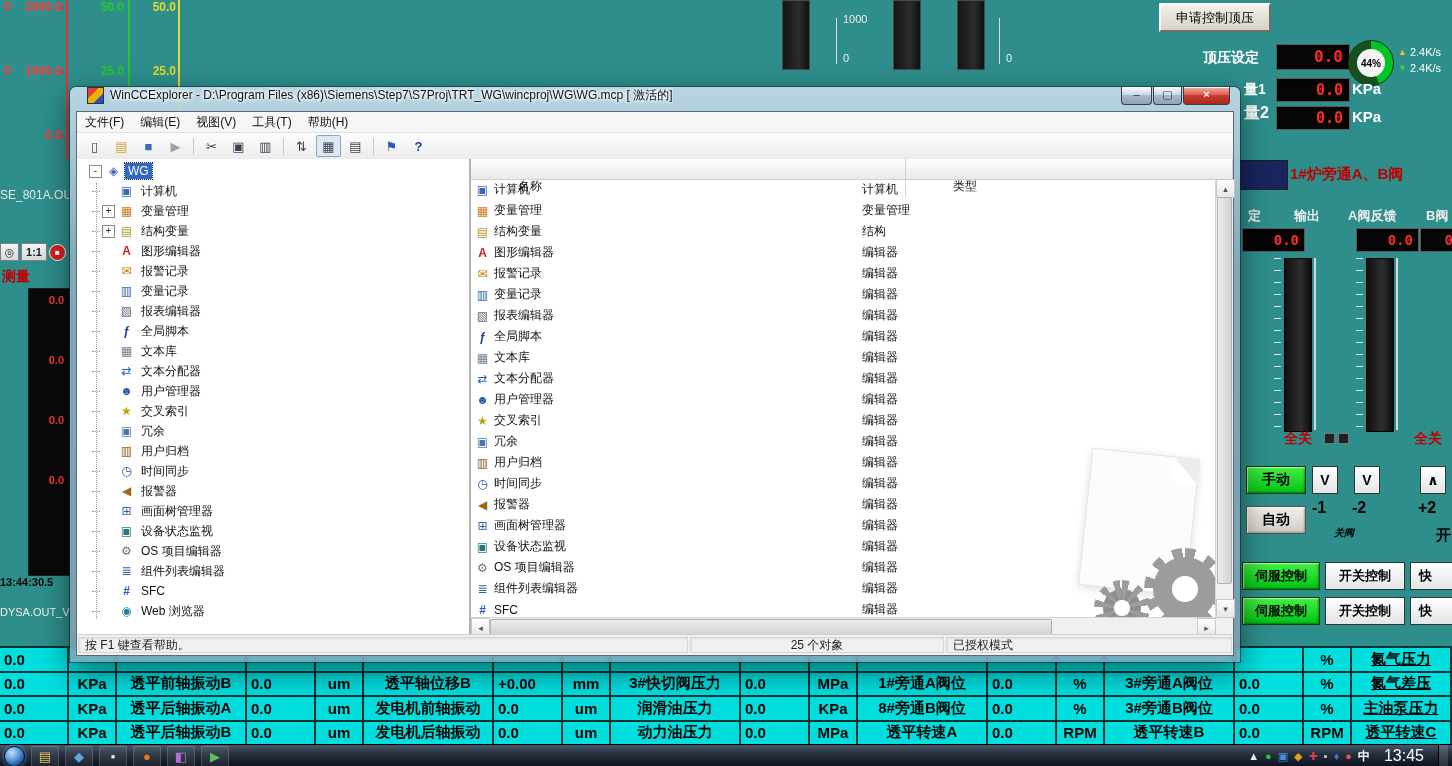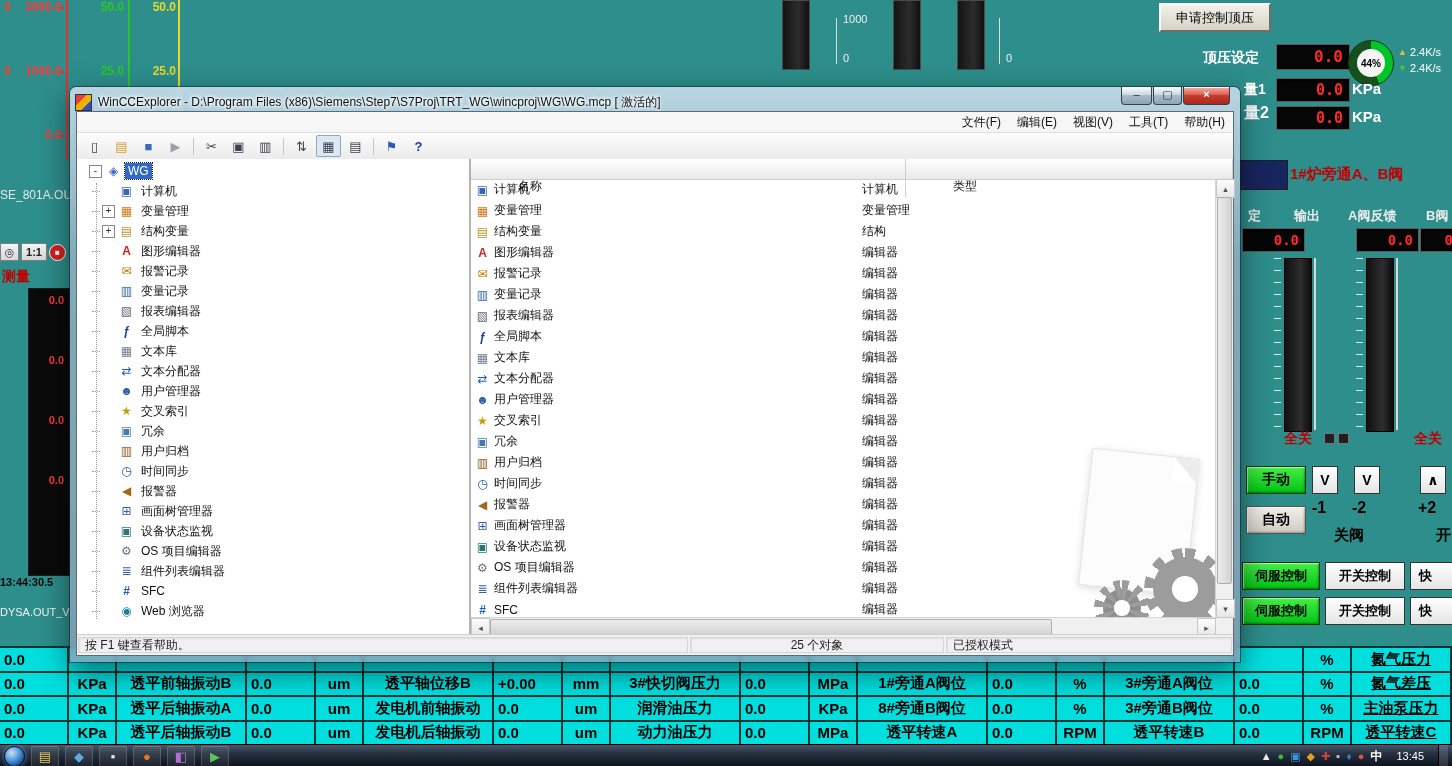--- a/index.html
+++ b/index.html
@@ -55,33 +55,33 @@
   .btrow > span:nth-of-type(3n+2){width:46px;}
   .btrow > span:nth-of-type(3n){width:128px;}
   .btrow > span:nth-of-type(18){flex:1;text-decoration:underline;}
 
   
   #win{position:absolute;left:70px;top:87px;width:1170px;height:575px;z-index:10;
        border-radius:6px 6px 0 0;
        background:linear-gradient(rgba(205,223,238,.88),rgba(150,176,196,.82) 30%,rgba(138,162,184,.8));
        box-shadow:0 10px 30px rgba(0,0,0,.5),0 0 0 1px rgba(20,40,60,.55);
        backdrop-filter:blur(2px);}
-  .titlebar{position:absolute;left:0;top:0;right:0;height:24px;display:flex;align-items:flex-end;padding-left:5px;}
+  .titlebar{position:absolute;left:0;top:0;right:0;height:24px;display:flex;align-items:flex-start;padding-left:17px;}
   .wicon{width:15px;height:15px;background:linear-gradient(135deg,#e04040 0 34%,#f0b000 34% 67%,#3050c0 67%);
          border:1px solid #333;margin-right:6px;flex:none;}
   .wtitle{font-size:12px;color:#111;white-space:nowrap;overflow:hidden;
           text-shadow:0 0 4px #fff,0 0 4px #fff,0 0 4px #fff;}
   .wbtns{position:absolute;top:0;right:10px;display:flex;}
   .wbtn{height:17px;border:1px solid #32404e;border-top:none;border-radius:0 0 4px 4px;margin-left:1px;
         background:linear-gradient(#fafcfe,#cdd8e2 45%,#a9bac8 50%,#8fa4b6);
         color:#243240;font-size:11px;text-align:center;line-height:15px;box-shadow:inset 0 1px 0 rgba(255,255,255,.85);}
   .wbtn.min{width:29px;} .wbtn.max{width:27px;}
   .wbtn.close{width:45px;background:linear-gradient(#f2b2aa,#dd5f50 45%,#c73c2c 50%,#a82a1c);color:#fff;font-weight:bold;}
   .client{position:absolute;left:6px;top:24px;right:6px;bottom:6px;background:#f0f0f0;border:1px solid #5c6a76;}
-  .menubar{height:20px;background:#f6f6f6;border-bottom:1px solid #e0e0e0;display:flex;align-items:center;font-size:12px;color:#111;justify-content:flex-end;}
+  .menubar{height:20px;background:#f6f6f6;border-bottom:1px solid #e0e0e0;display:flex;align-items:center;font-size:12px;color:#111;}
   .menu-item{padding:2px 8px;}
   .toolbar{height:26px;background:linear-gradient(#fdfdfd,#ebebeb);border-bottom:1px solid #d2d2d2;
            display:flex;align-items:center;padding-left:4px;}
   .tbtn{width:23px;height:20px;display:flex;align-items:center;justify-content:center;font-size:13px;
         border:1px solid transparent;border-radius:2px;margin:0 1px;}
   .tbtn.pressed{border-color:#8fa8c0;background:#dce8f4;}
   .tsep{width:1px;height:17px;background:#c6c6c6;margin:0 4px;}
   .main{position:absolute;left:0;right:0;top:47px;bottom:20px;background:#fff;}
   .tree{position:absolute;left:0;top:0;bottom:0;width:392px;background:#fff;border-right:2px solid #b4b4b4;
         overflow:hidden;font-size:12px;color:#111;padding-top:2px;}
@@ -132,21 +132,21 @@
            background:linear-gradient(#46566a,#26303e 40%,#0b121d);border-top:1px solid #000;
            display:flex;align-items:center;color:#fff;}
   .orb{width:19px;height:19px;border-radius:50%;margin-left:4px;flex:none;
        background:radial-gradient(circle at 35% 30%,#c8e0f4,#4f94d8 45%,#1c4e8e 75%,#0a2a52);
        border:1px solid #06182e;box-shadow:0 0 5px rgba(130,190,255,.65);}
   .tb-ico{width:26px;height:19px;margin-left:6px;display:flex;align-items:center;justify-content:center;
           font-size:13px;background:rgba(255,255,255,.07);border:1px solid rgba(255,255,255,.16);border-radius:2px;}
   .tray{margin-left:auto;display:flex;align-items:center;gap:6px;padding-right:4px;}
   .tr-ico{font-size:11px;line-height:1;}
   .ime{font-size:12px;font-weight:bold;}
-  .clock{font-size:11px;padding:0 8px;}
+  .clock{font-size:16px;padding:0 8px;}
   .showdesk{width:9px;height:22px;border-left:1px solid #000;background:rgba(255,255,255,.14);}
 </style>
 </head>
 <body>
 
 <div id="stage">
 
   <div>
 
     <div class="axcol" style="left:1px;top:1px;width:10px;color:#ff3a3a;">
@@ -228,21 +228,21 @@
     <span class="redtxt" style="position:absolute;left:1414px;top:430px;font-size:14px;">全关</span>
 
     <div class="grn-btn" style="position:absolute;left:1246px;top:466px;width:58px;height:26px;font-size:14px;">手动</div>
     <div class="wht-btn" style="position:absolute;left:1312px;top:466px;width:24px;height:26px;font-size:14px;">V</div>
     <div class="wht-btn" style="position:absolute;left:1354px;top:466px;width:24px;height:26px;font-size:14px;">V</div>
     <div class="wht-btn" style="position:absolute;left:1420px;top:466px;width:24px;height:26px;font-size:14px;">∧</div>
     <span style="position:absolute;left:1312px;top:499px;font-size:16px;font-weight:bold;color:#000;">-1</span>
     <span style="position:absolute;left:1352px;top:499px;font-size:16px;font-weight:bold;color:#000;">-2</span>
     <span style="position:absolute;left:1418px;top:499px;font-size:16px;font-weight:bold;color:#000;">+2</span>
     <div class="gry-btn" style="position:absolute;left:1246px;top:506px;width:58px;height:26px;font-size:14px;">自动</div>
-    <span style="position:absolute;left:1334px;top:526px;font-size:15px;font-weight:bold;color:#000;">关阀</span>
+    <span style="position:absolute;left:1334px;top:526px;font-size:10px;font-weight:bold;color:#000;font-style:italic;">关阀</span>
     <span style="position:absolute;left:1436px;top:526px;font-size:15px;font-weight:bold;color:#000;">开</span>
 
     <div class="grn-btn" style="position:absolute;left:1242px;top:562px;width:76px;height:26px;font-size:13px;">伺服控制</div>
     <div class="wht-btn" style="position:absolute;left:1325px;top:562px;width:78px;height:26px;font-size:13px;">开关控制</div>
     <div class="wht-btn" style="position:absolute;left:1410px;top:562px;width:42px;height:26px;font-size:13px;justify-content:flex-start;padding-left:8px;">快</div>
     <div class="grn-btn" style="position:absolute;left:1242px;top:597px;width:76px;height:26px;font-size:13px;">伺服控制</div>
     <div class="wht-btn" style="position:absolute;left:1325px;top:597px;width:78px;height:26px;font-size:13px;">开关控制</div>
     <div class="wht-btn" style="position:absolute;left:1410px;top:597px;width:42px;height:26px;font-size:13px;justify-content:flex-start;padding-left:8px;">快</div>
 
     <span style="position:absolute;left:0;top:188px;color:#e8e8e8;font-size:12px;white-space:nowrap;">SE_801A.OU</span>

